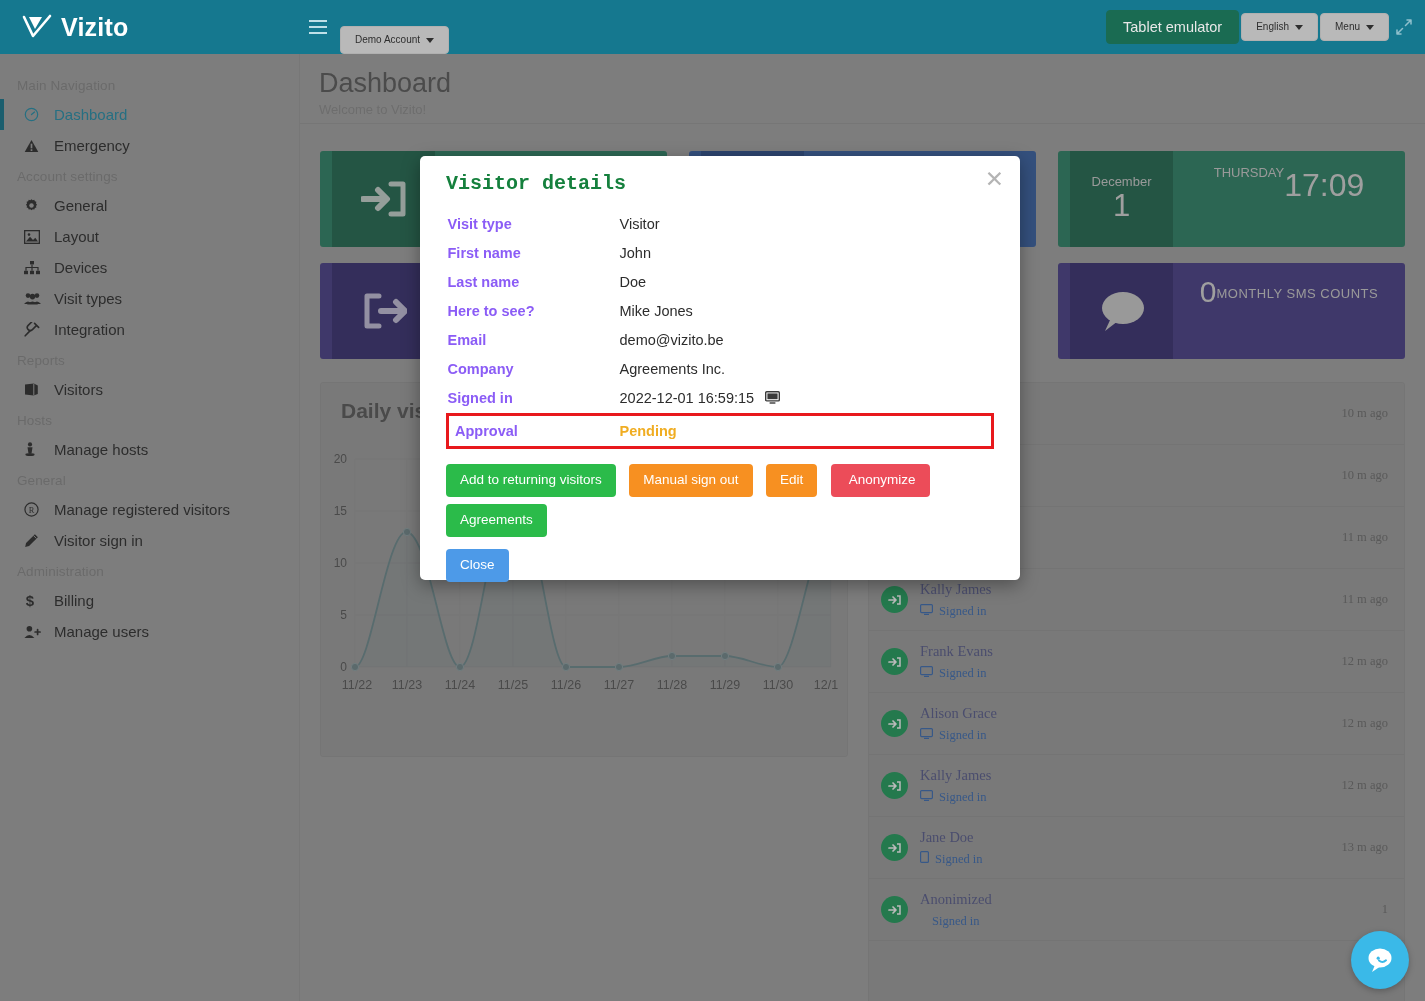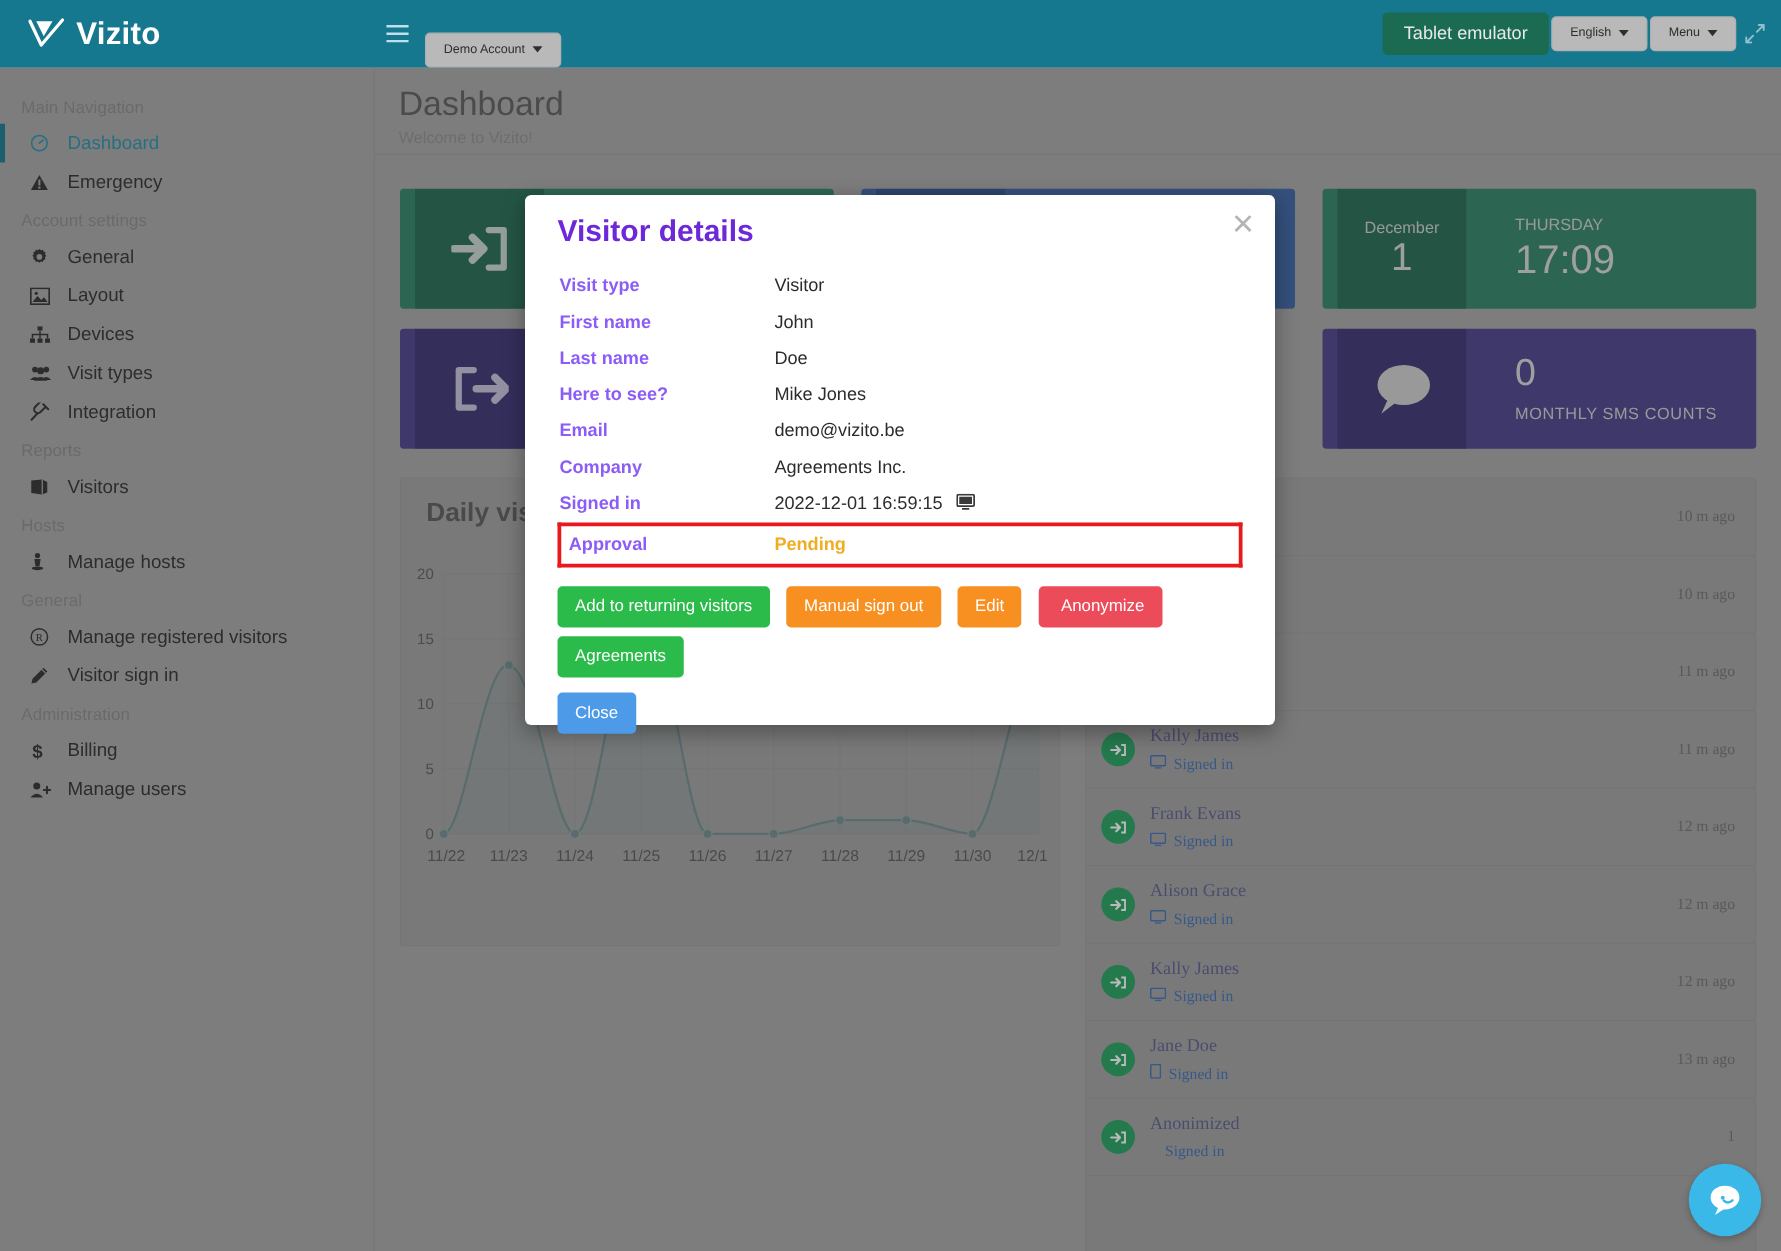--- a/index.html
+++ b/index.html
@@ -144,23 +144,22 @@
     height: 96px; border-radius: 3px;
     display: flex; align-items: stretch;
     overflow: hidden; flex: 1; padding-left: 12px;
   }
   .card-ico {
     width: 103px;
     display: flex; align-items: center; justify-content: center;
   }
   .card-body {
     flex: 1; padding: 14px 18px;
-    display: flex; flex-direction: column; justify-content: center;
+    display: flex; flex-direction: row; justify-content: center;
     color: #d6d6d6;
-    margin-left: 21px;
   }
   .card-num { font-size: 30px; line-height: 1; color: #d8d8d8; }
   .card-lbl { font-size: 13px; margin-top: 9px; letter-spacing: .5px; color: #cfcfcf; }
   .c-green { background: #2f8367; }
   .c-green .card-ico { background: #226b52; }
   .c-blue  { background: #3a63a6; }
   .c-blue .card-ico { background: #2f5290; }
   .c-purple{ background: #4b4089; }
   .c-purple .card-ico { background: #3a3173; }
   .card-day { font-size: 13px; color: #cfcfcf; }
@@ -237,22 +236,23 @@
   }
   #modal {
     position: absolute; top: 156px; left: 420px;
     width: 600px; height: 424px;
     background: #ffffff;
     border-radius: 5px;
     box-shadow: 0 5px 18px rgba(0,0,0,.35);
     z-index: 25;
   }
   #modal-title {
-    font-size: 24px; font-weight: 600; color: #6d28d9;
+    font-size: 20px; font-weight: 600; color: #15803d;
     padding: 16px 0 0 26px;
+    font-family: Liberation Mono, monospace;
   }
   #modal-close {
     position: absolute; top: 12px; right: 16px;
     font-size: 23px; color: #b4b4b4;
     cursor: pointer; line-height: 1;
     font-weight: 400;
   }
   #detail-table {
     margin: 14px 0 0 26px;
     width: 548px;

